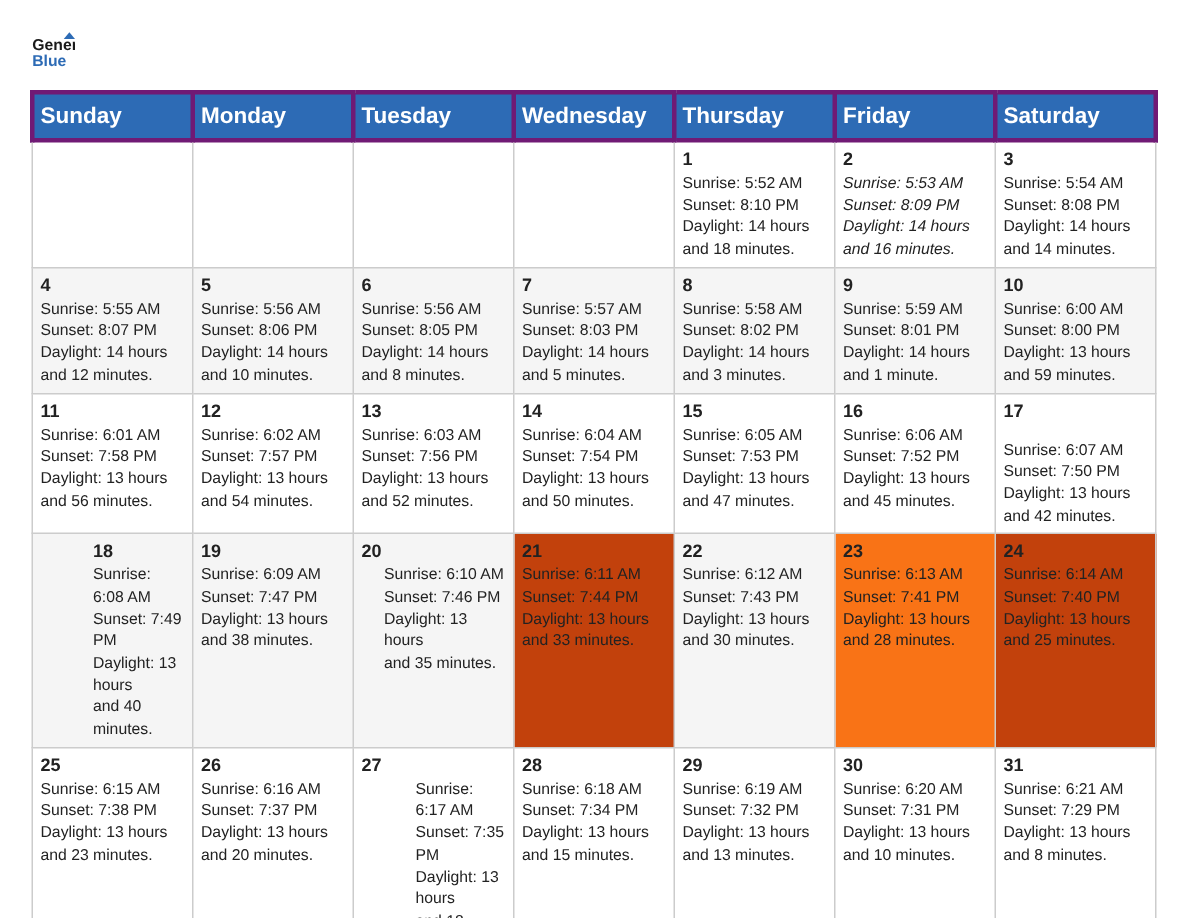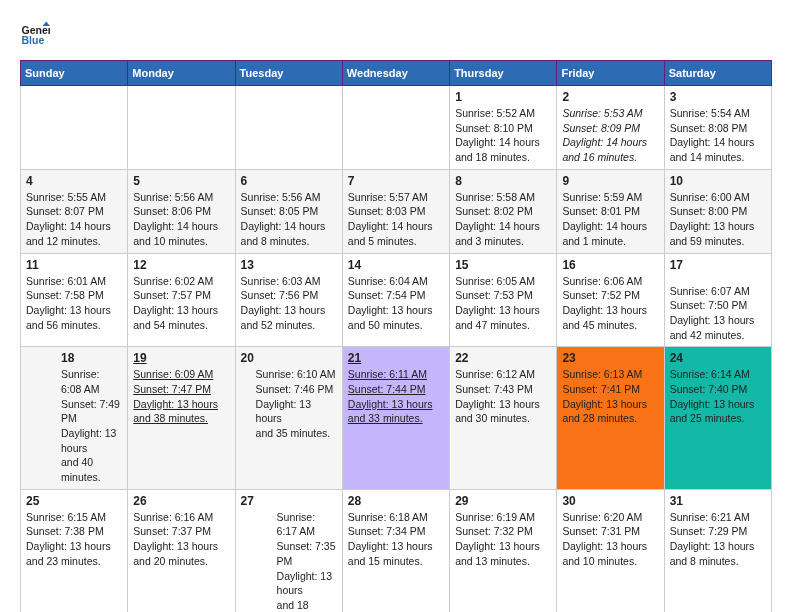--- a/index.html
+++ b/index.html
@@ -38,25 +38,25 @@
       color: #333;
     }
     .calendar {
       width: 100%;
       border-collapse: collapse;
       border: 1px solid #ccc;
     }
     .calendar th {
       background: #2d6bb5;
       color: #fff;
-      font-size: 11px;
+      font-size: 15px;
       font-weight: bold;
       padding: 6px 4px;
       text-align: left;
-      border: 1px solid #701a75;
+      border: 3px solid #701a75;
     }
     .calendar td {
       vertical-align: top;
       border: 1px solid #ccc;
       padding: 4px 5px;
       width: calc(100%/7);
       min-height: 80px;
       background: #fff;
       font-size: 11px;
       color: #222;
@@ -242,56 +242,56 @@
         </td>
       </tr>
       <tr>
         <td style="background: rgb(245, 245, 245); padding-left: 40px;">
           <div class="day-number">18</div>
           <div class="day-info" style="white-space: pre-line;">Sunrise: 6:08 AM
 Sunset: 7:49 PM
 Daylight: 13 hours
 and 40 minutes.</div>
         </td>
-        <td style="background: rgb(245, 245, 245); text-decoration: underline;">
+        <td style="background: rgb(245, 245, 245);">
           <div class="day-number">19</div>
           <div class="day-info" style="white-space: pre-line;">Sunrise: 6:09 AM
 Sunset: 7:47 PM
 Daylight: 13 hours
 and 38 minutes.</div>
         </td>
         <td style="background: rgb(245, 245, 245);">
           <div class="day-number">20</div>
           <div class="day-info" style="white-space: pre-line; margin-left: 15px;">Sunrise: 6:10 AM
 Sunset: 7:46 PM
 Daylight: 13 hours
 and 35 minutes.</div>
         </td>
-        <td style="background: #c4b5fd; text-decoration: underline;">
+        <td style="background: #c2410c;">
           <div class="day-number">21</div>
           <div class="day-info" style="white-space: pre-line;">Sunrise: 6:11 AM
 Sunset: 7:44 PM
 Daylight: 13 hours
 and 33 minutes.</div>
         </td>
         <td style="background: rgb(245, 245, 245);">
           <div class="day-number">22</div>
           <div class="day-info" style="white-space: pre-line;">Sunrise: 6:12 AM
 Sunset: 7:43 PM
 Daylight: 13 hours
 and 30 minutes.</div>
         </td>
         <td style="background: #f97316;">
           <div class="day-number">23</div>
           <div class="day-info" style="white-space: pre-line;">Sunrise: 6:13 AM
 Sunset: 7:41 PM
 Daylight: 13 hours
 and 28 minutes.</div>
         </td>
-        <td style="background: #14b8a6;">
+        <td style="background: #c2410c;">
           <div class="day-number">24</div>
           <div class="day-info" style="white-space: pre-line;">Sunrise: 6:14 AM
 Sunset: 7:40 PM
 Daylight: 13 hours
 and 25 minutes.</div>
         </td>
       </tr>
       <tr>
         <td>
           <div class="day-number">25</div>

